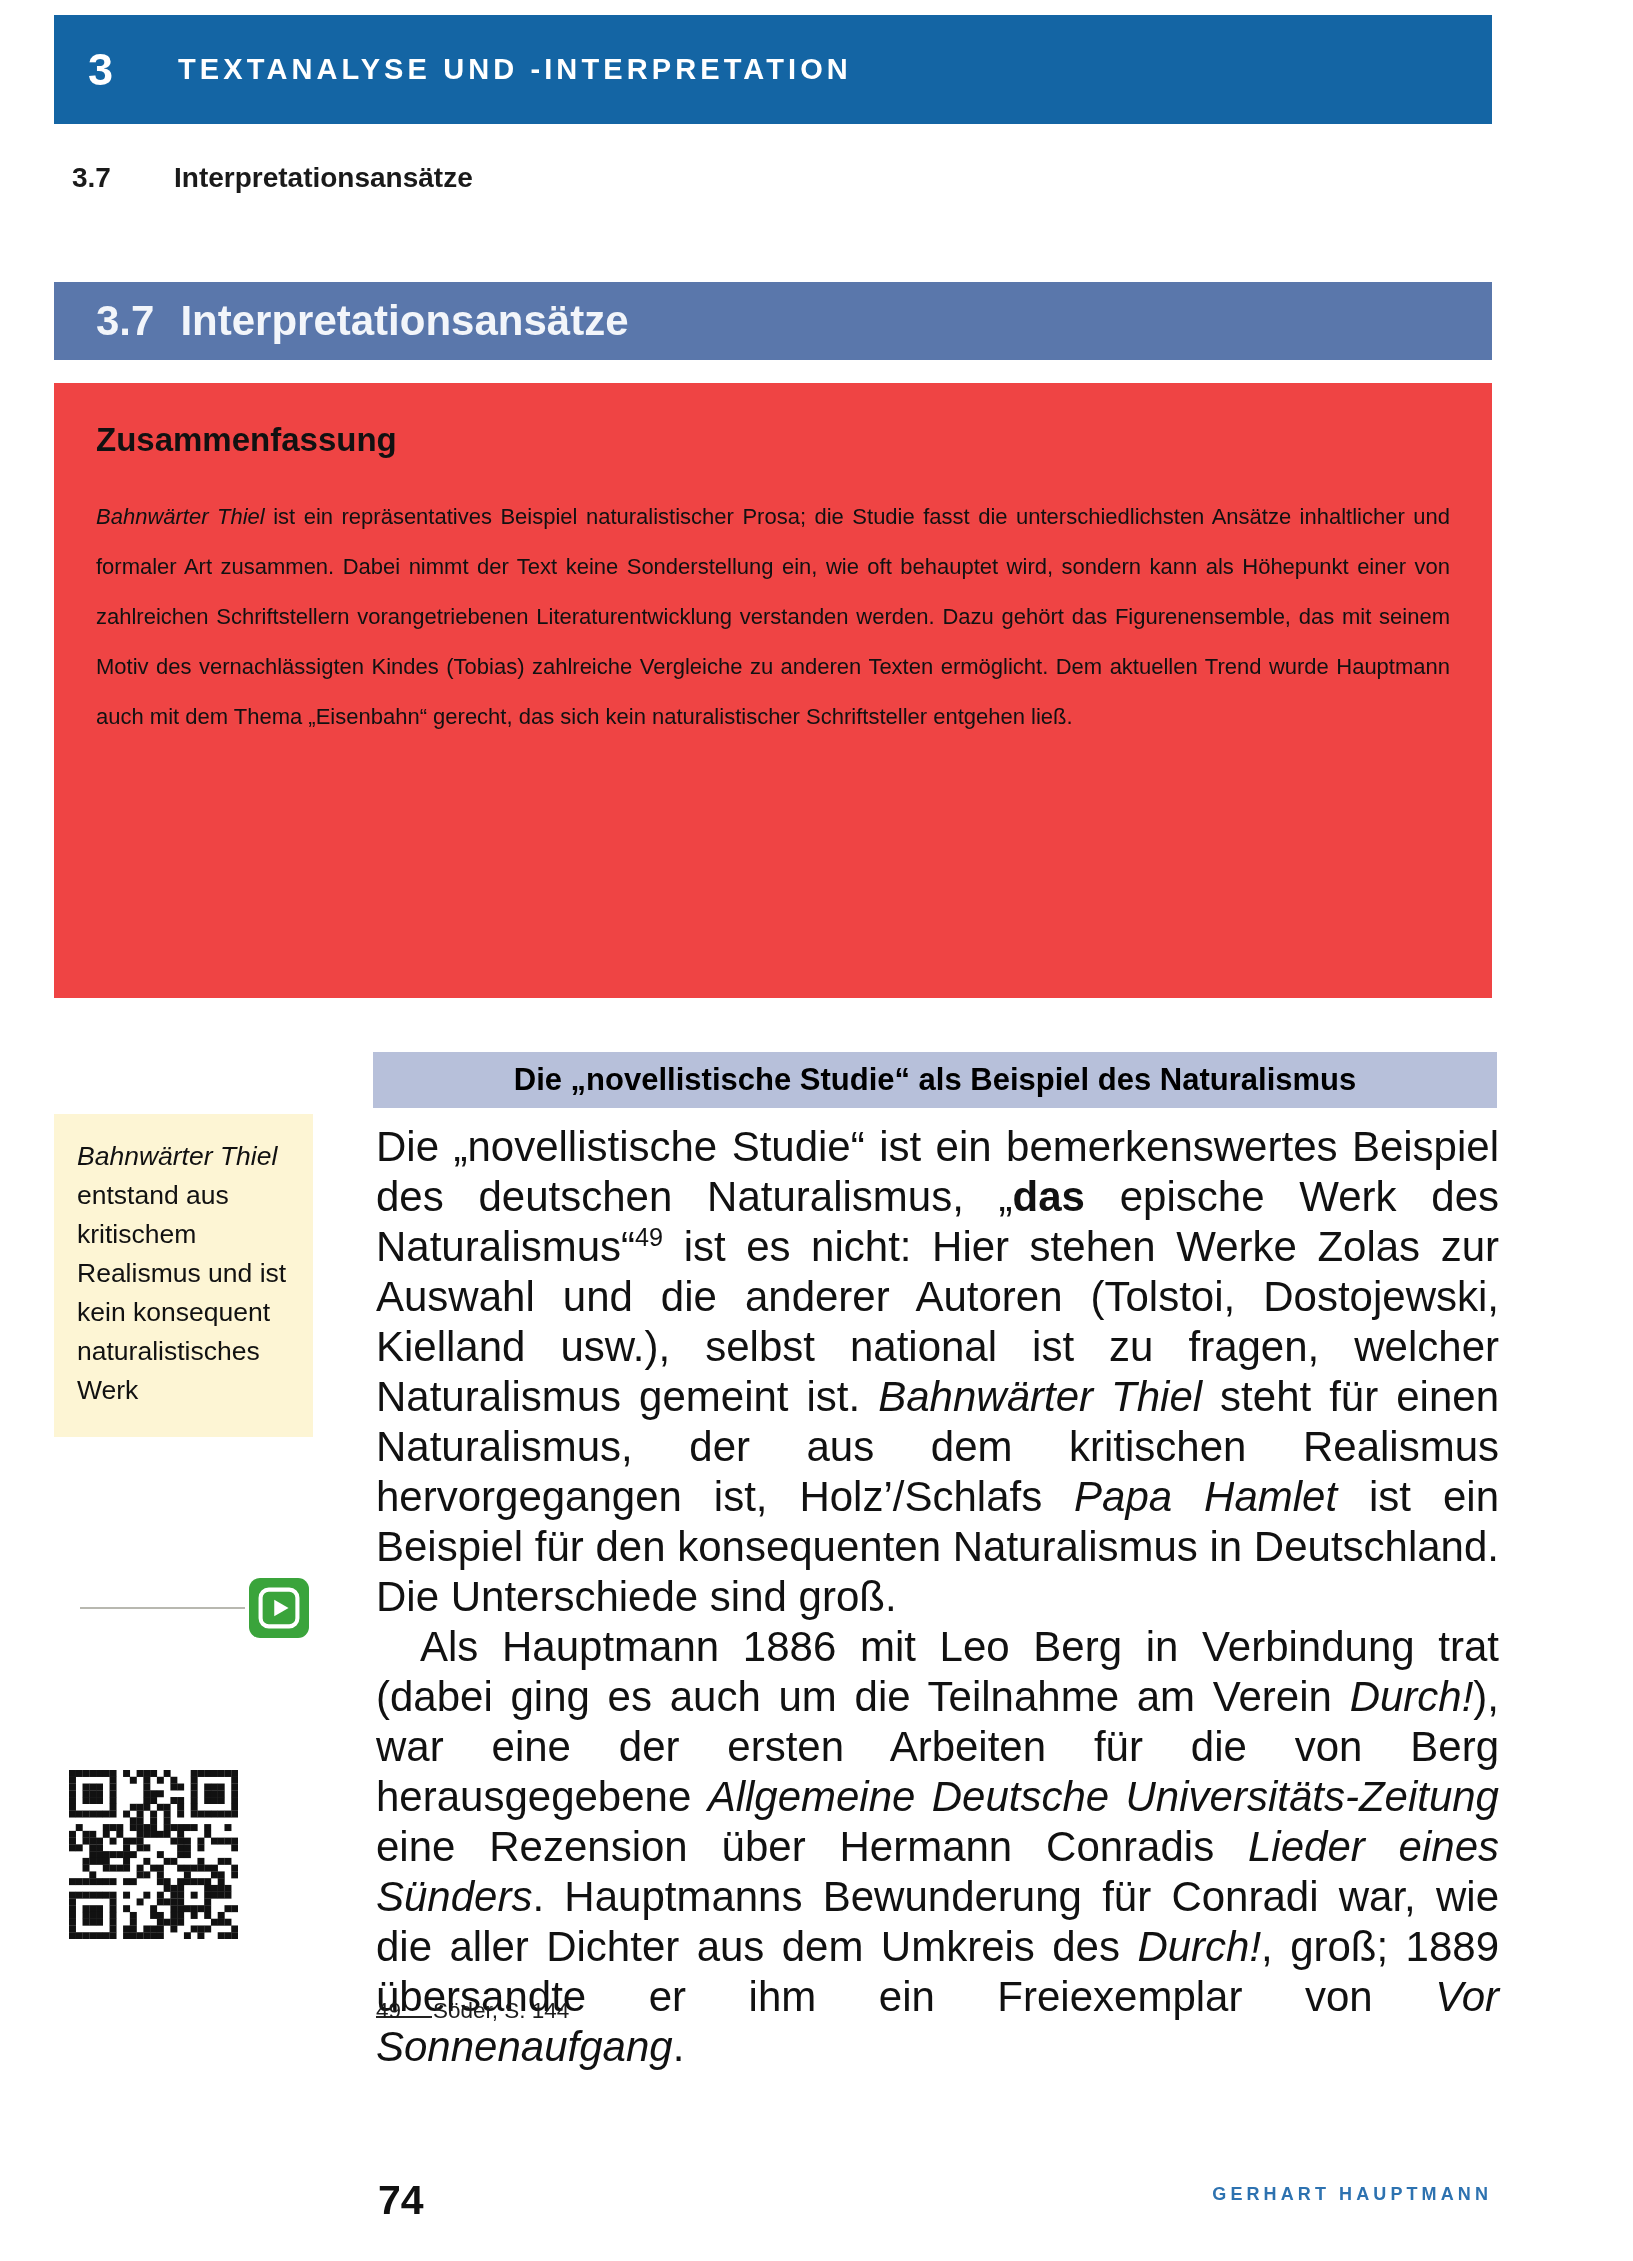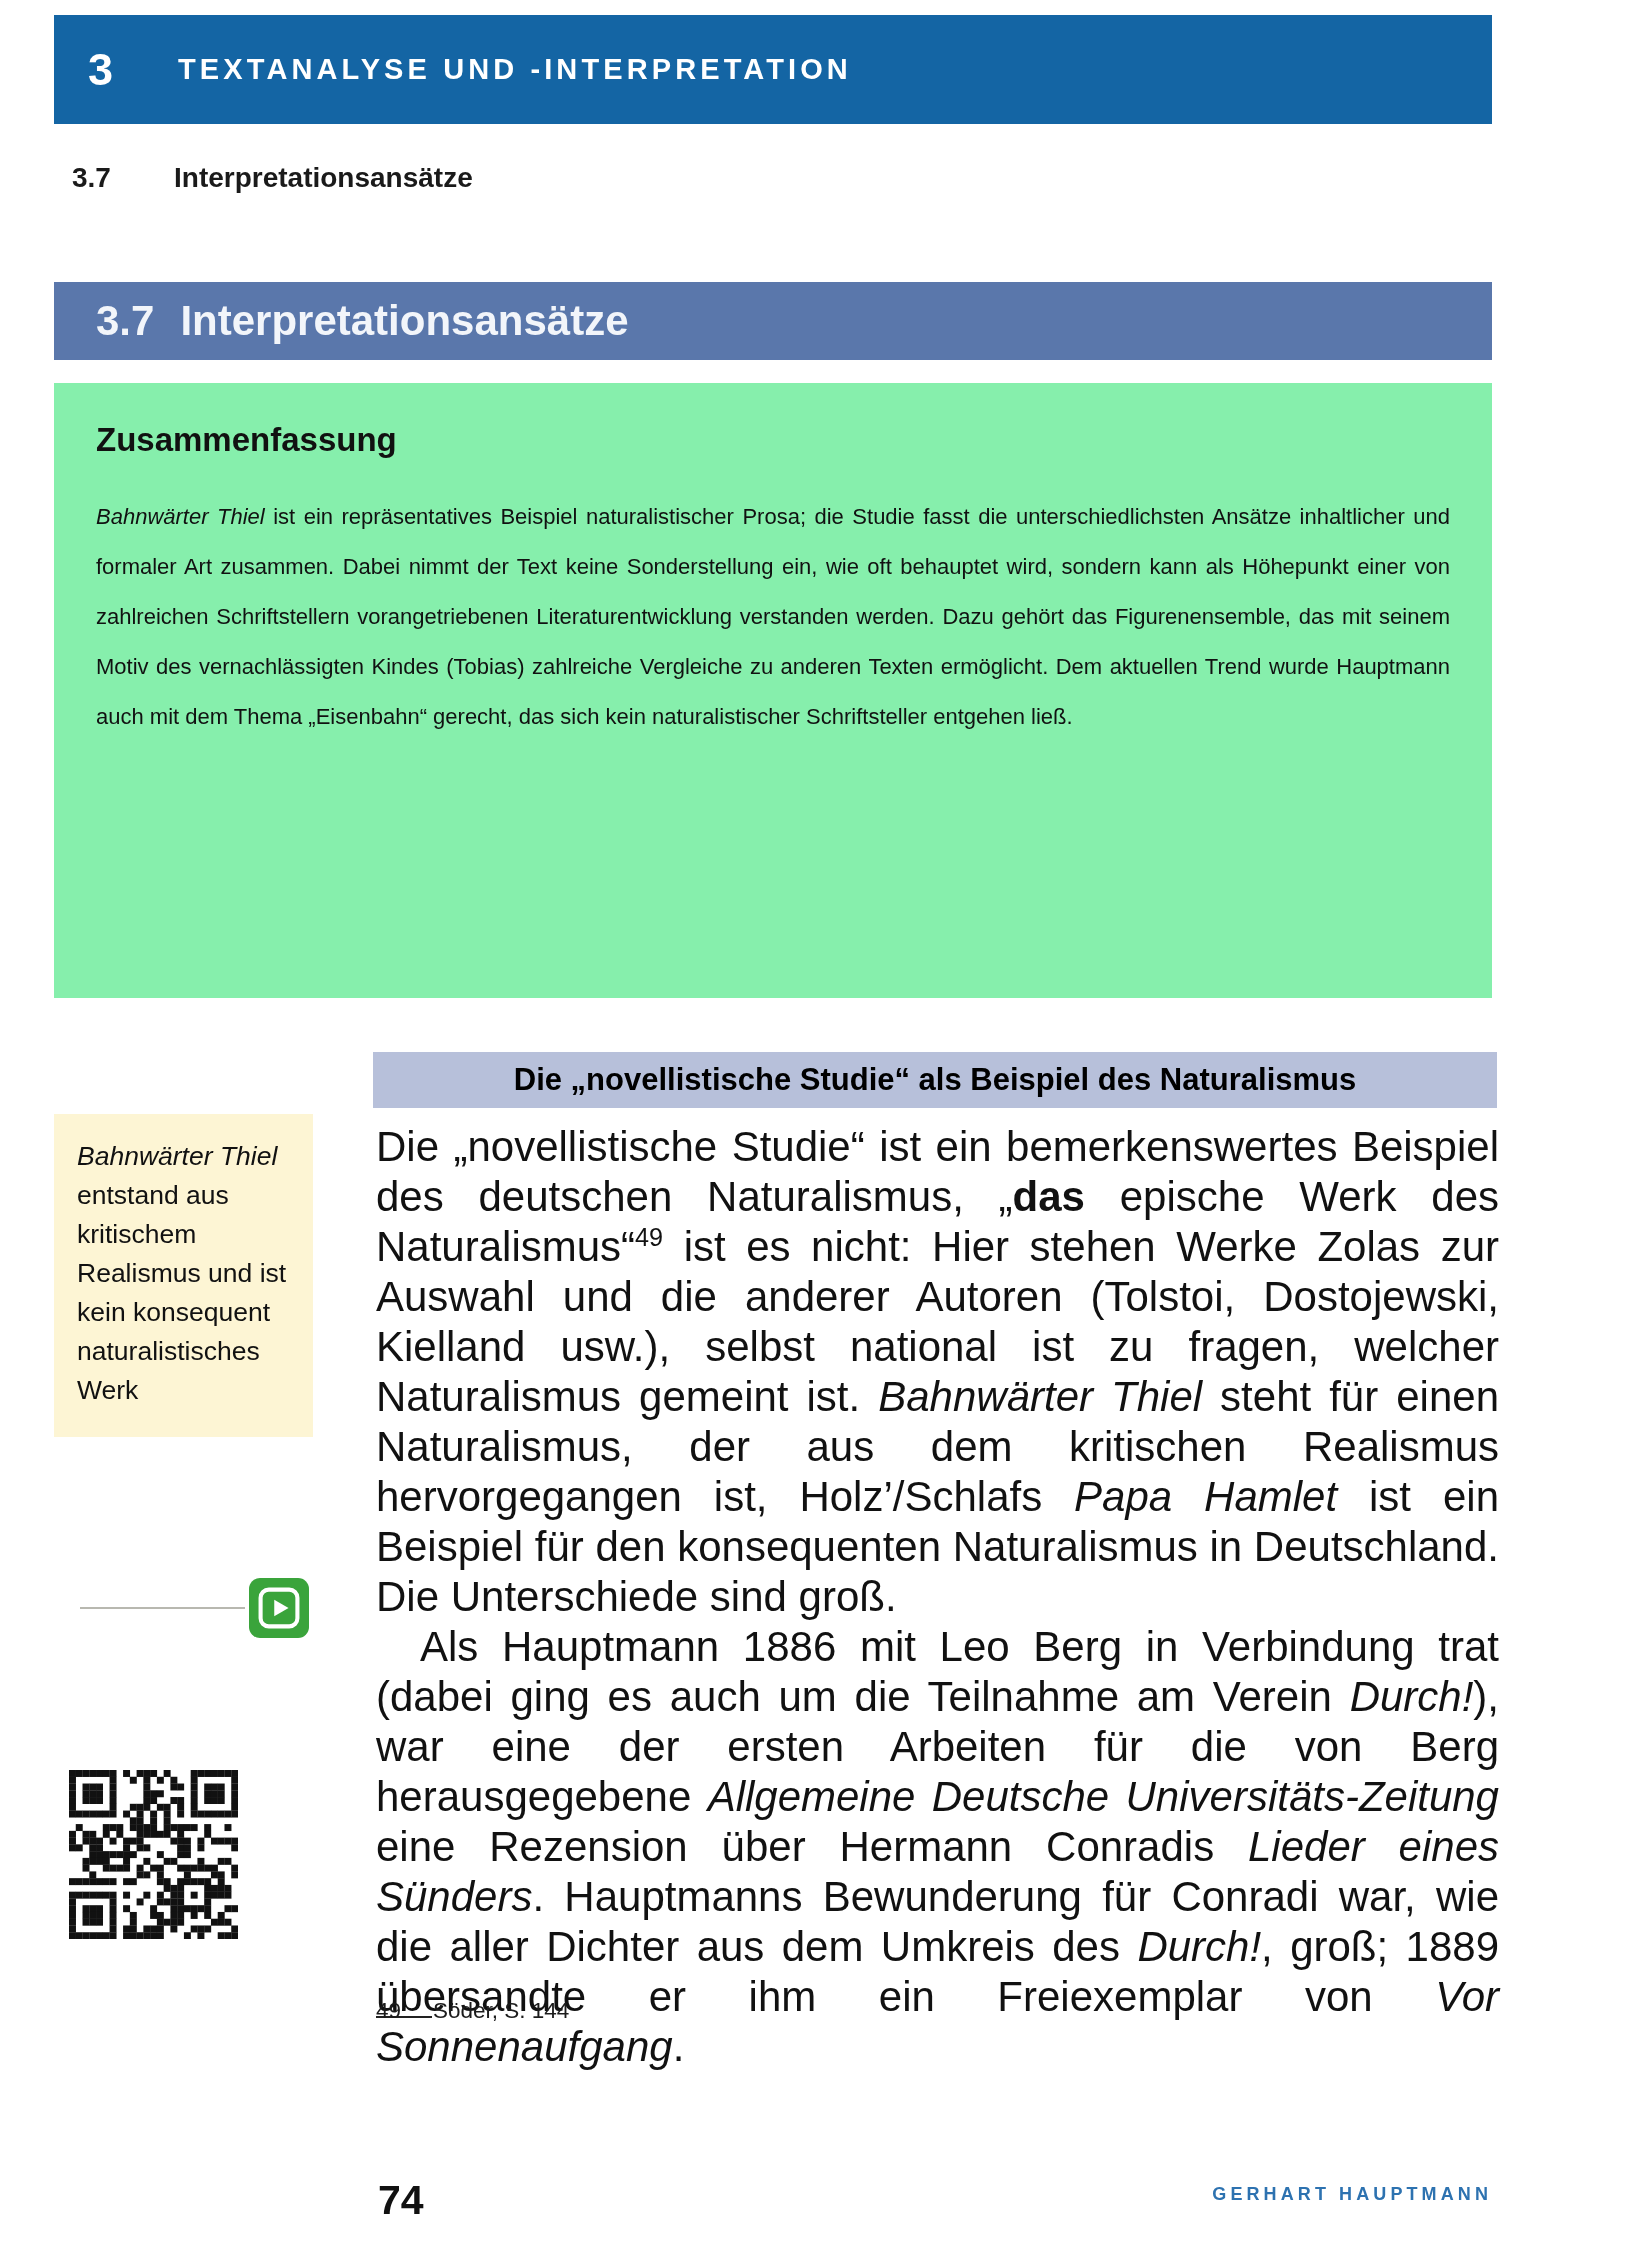--- a/index.html
+++ b/index.html
@@ -20,21 +20,21 @@
 
   
   .section-bar { position:absolute; left:54px; top:282px; width:1438px; height:78px;
                  background:#5a77ab; color:#f2f5fa; display:flex; align-items:center;
                  font-size:42px; font-weight:bold; }
   .section-num { margin-left:42px; }
   .section-title { margin-left:26px; }
 
   
   .summary-box { position:absolute; left:54px; top:383px; width:1438px; height:615px;
-                 background:#86efac; padding:38px 42px; }
+                 background:#ef4444; padding:38px 42px; }
   .summary-title { font-size:33px; font-weight:bold; margin-bottom:33px; color:#111; }
   .summary-text { font-size:22px; line-height:50px; text-align:justify; hyphens:auto; }
 
   
   .subhead-bar { position:absolute; left:373px; top:1052px; width:1124px; height:56px;
                  background:#b7c0da; color:#000000; display:flex; align-items:center;
                  justify-content:center; font-size:31px; font-weight:bold; }
 
   
   .margin-note { position:absolute; left:54px; top:1114px; width:259px;

